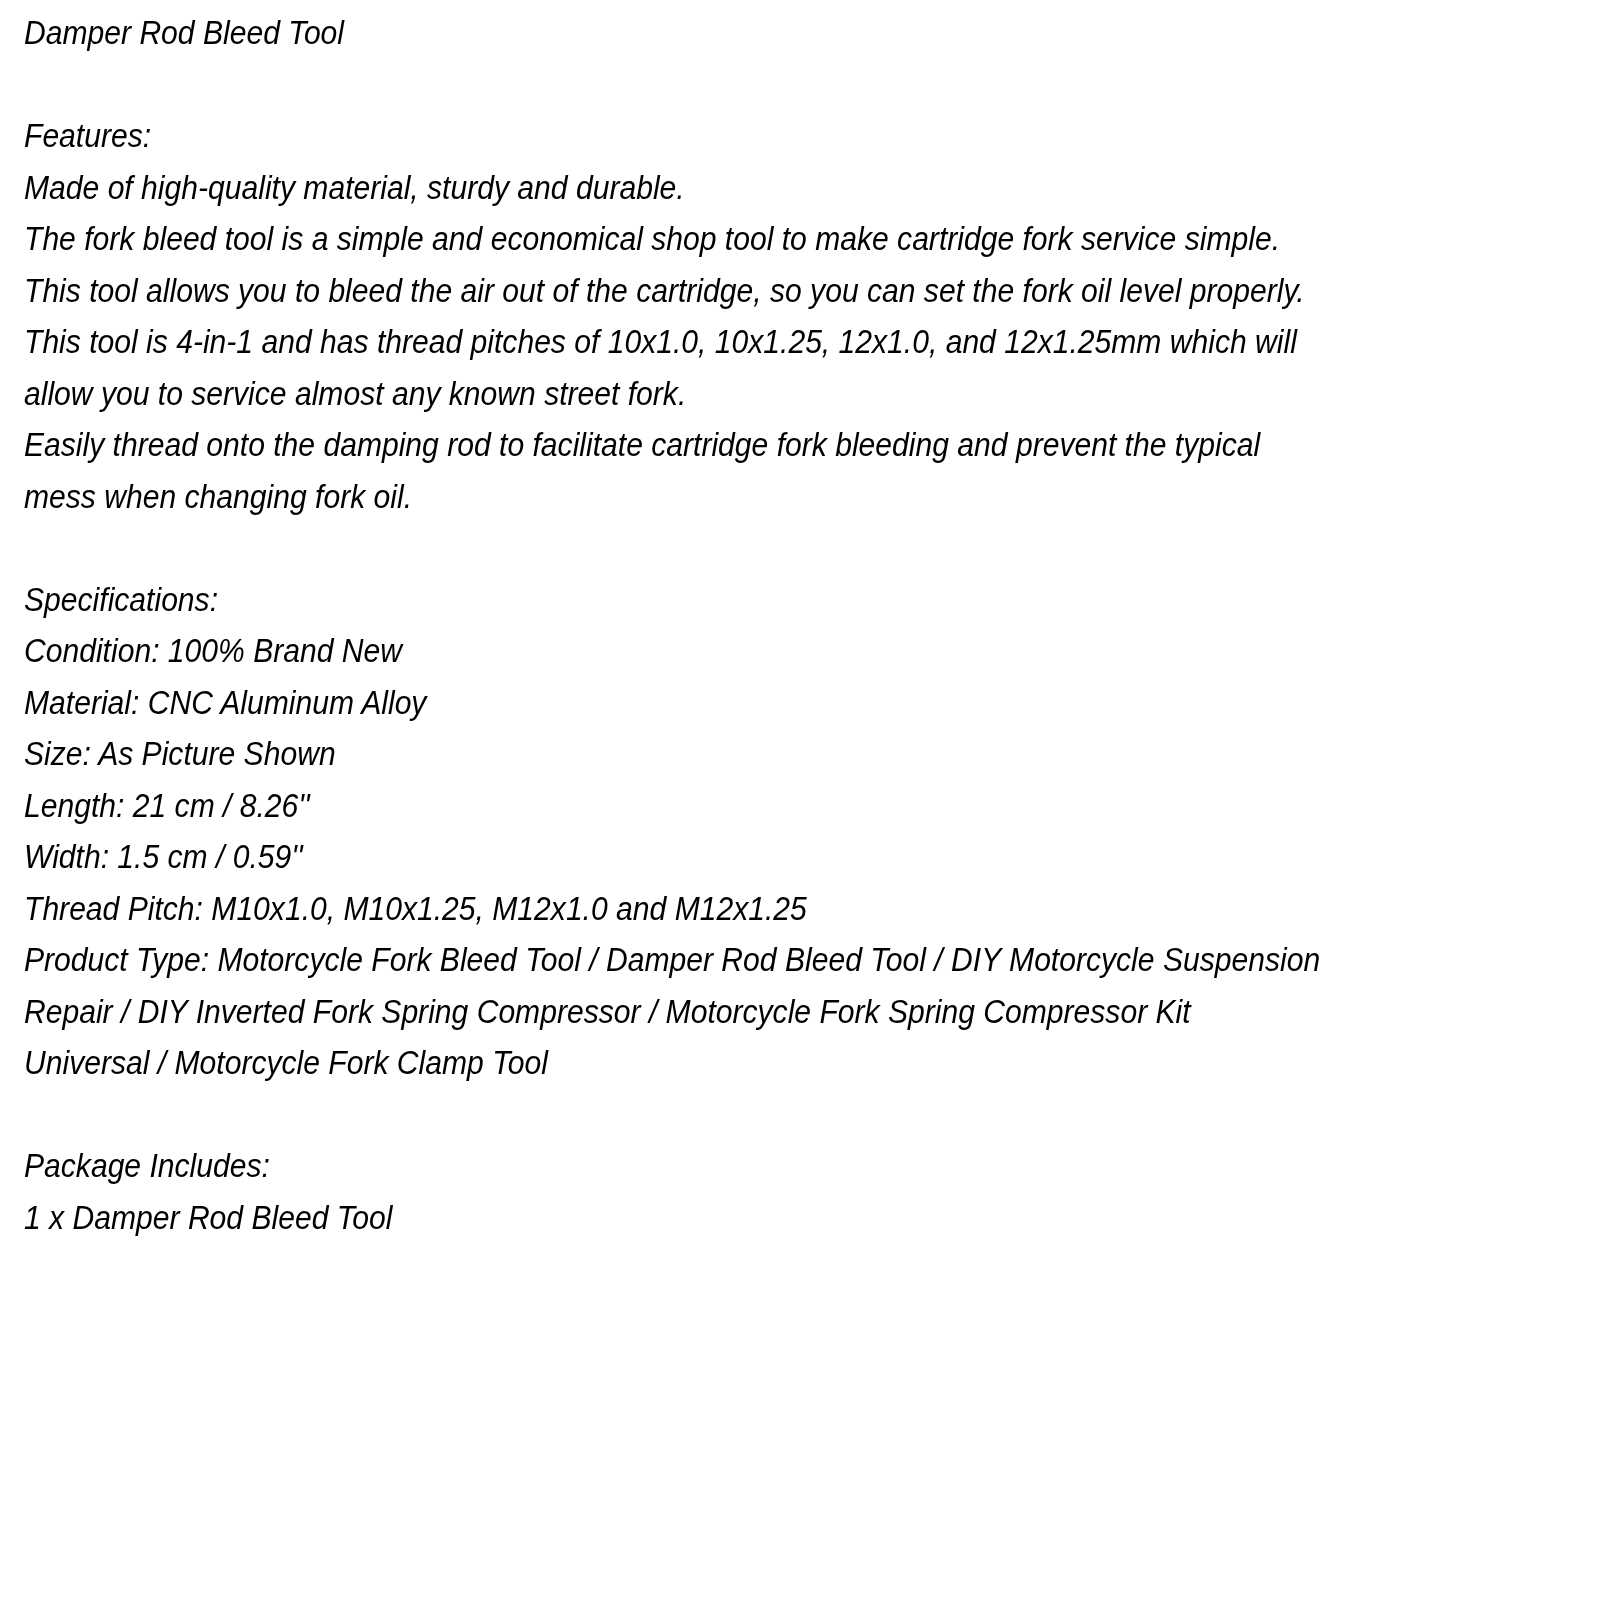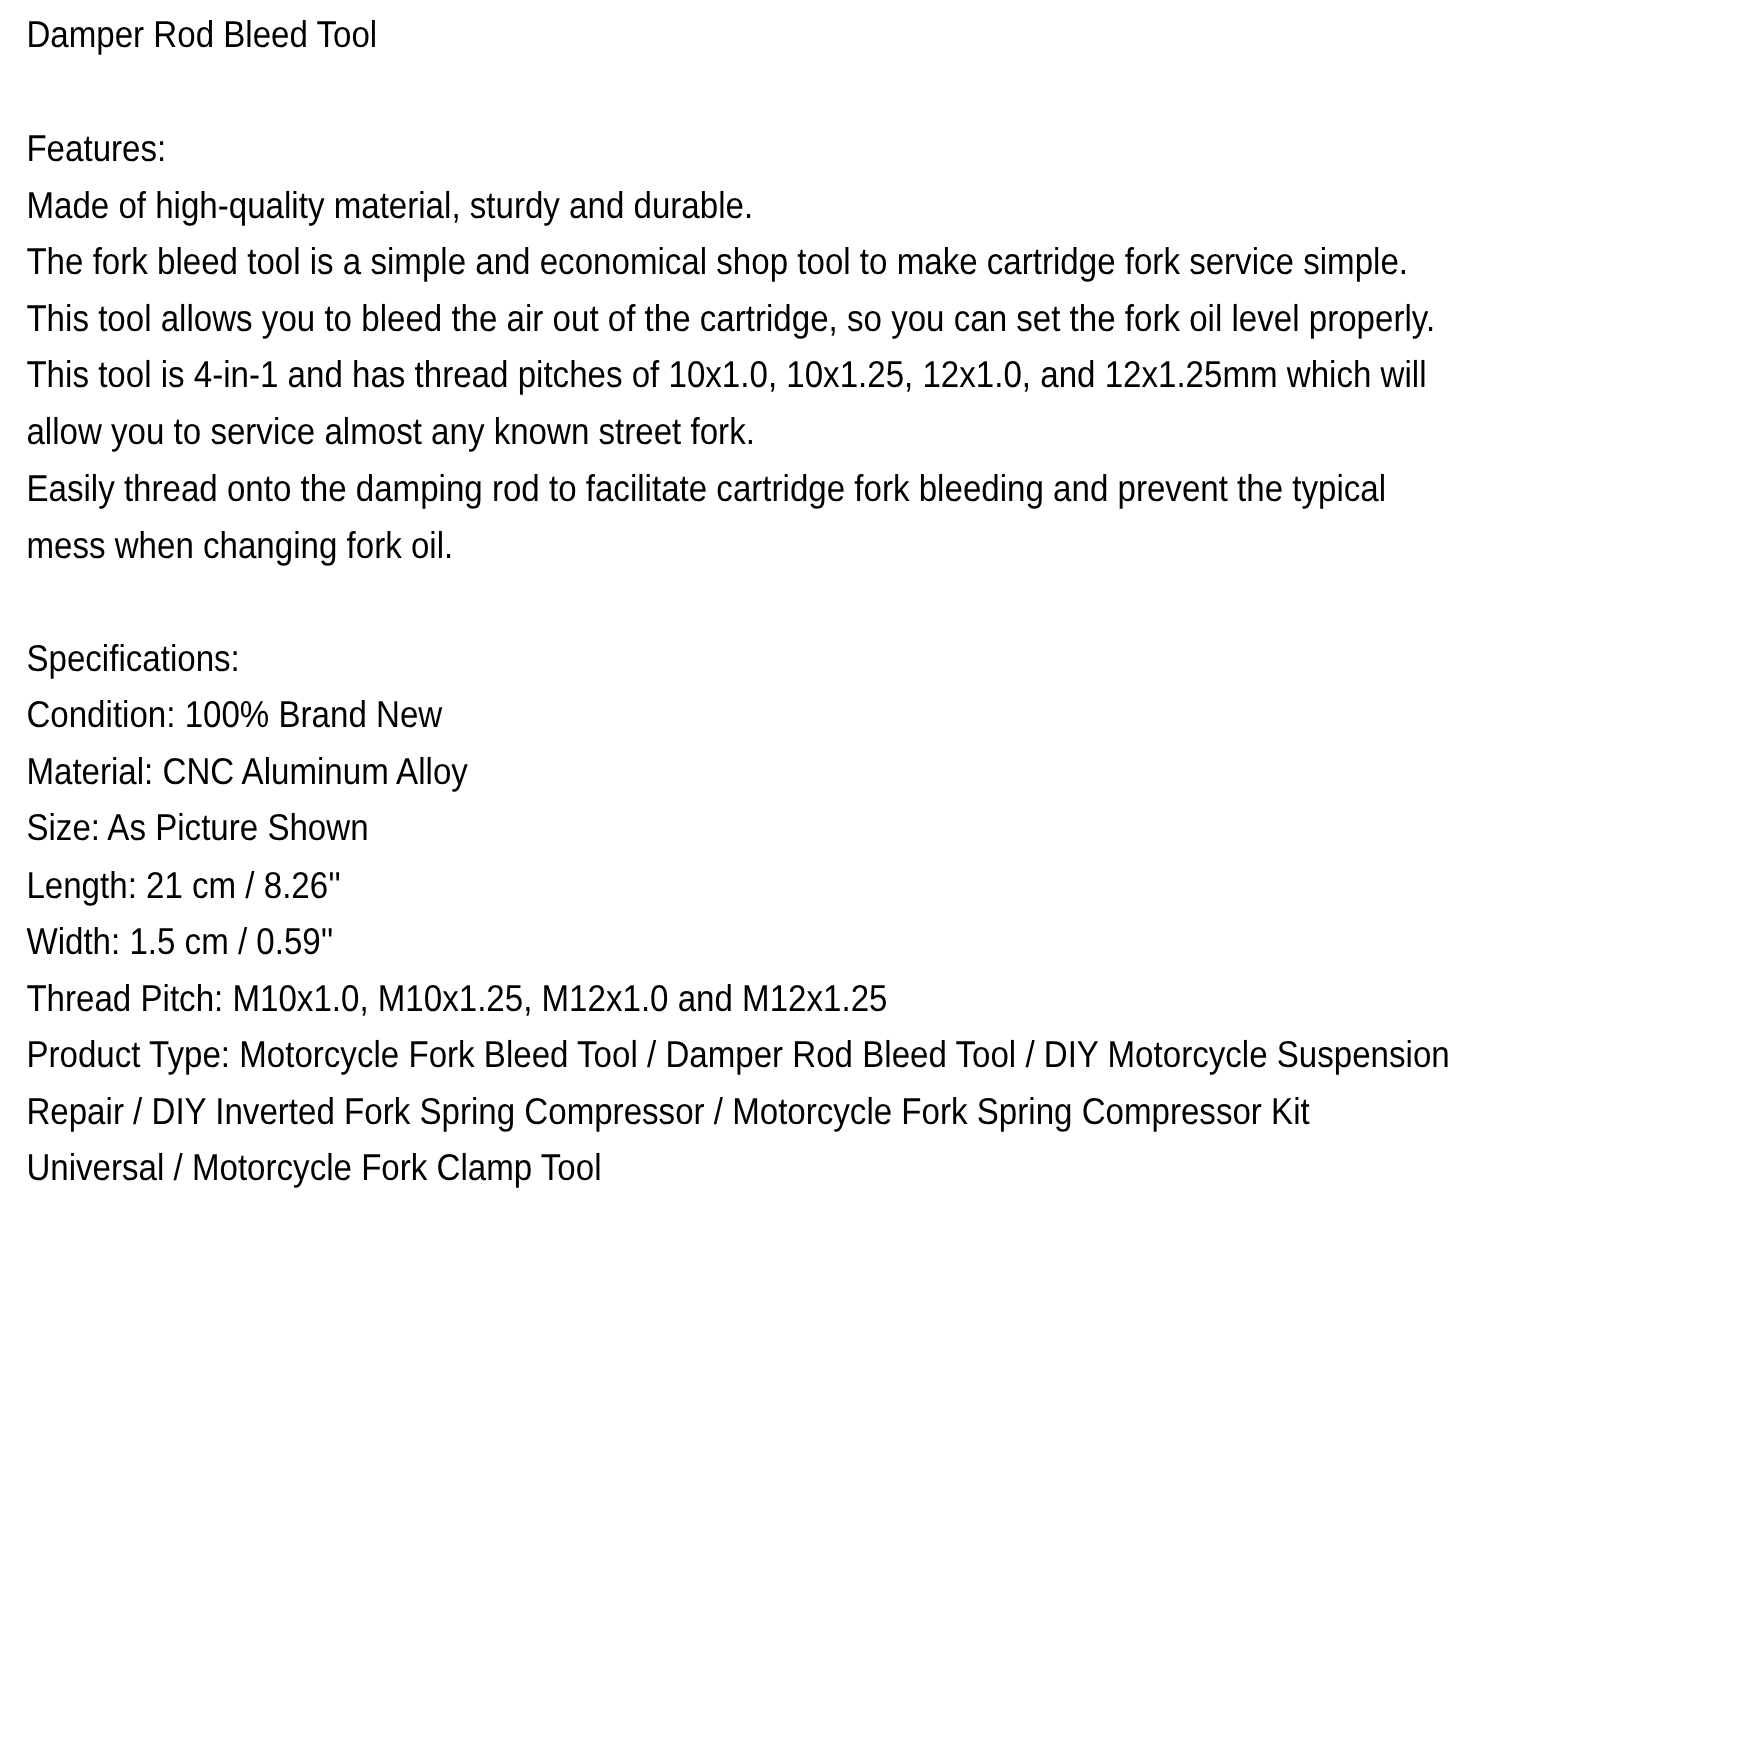--- a/index.html
+++ b/index.html
@@ -6,21 +6,21 @@
   body {
     width: 1600px;
     height: 1600px;
     background: #ffffff;
     color: #000000;
     font-family: "Liberation Sans", "DejaVu Sans", sans-serif;
     box-sizing: border-box;
     padding: 7px 0 0 24px;
     overflow: hidden;
   }
-  .doc { width: 1576px; }
+  .doc { width: 1576px; font-style: italic; }
   .line {
     height: 51.5px;
     line-height: 51.5px;
     font-size: 34px;
     font-weight: 400;
     white-space: nowrap;
     transform: scaleX(0.885);
     transform-origin: 0 0;
   }
   .sec { margin-top: 51.5px; }
@@ -51,14 +51,18 @@
     <div class="line">Length: 21 cm / 8.26''</div>
     <div class="line">Width: 1.5 cm / 0.59''</div>
     <div class="line">Thread Pitch: M10x1.0, M10x1.25, M12x1.0 and M12x1.25</div>
     <div class="line">Product Type: Motorcycle Fork Bleed Tool / Damper Rod Bleed Tool / DIY Motorcycle Suspension</div>
     <div class="line">Repair / DIY Inverted Fork Spring Compressor / Motorcycle Fork Spring Compressor Kit</div>
     <div class="line">Universal / Motorcycle Fork Clamp Tool</div>
   </section>
 
 
 
+  <section class="sec">
+    <div class="line">Package Includes:</div>
+    <div class="line">1 x Damper Rod Bleed Tool</div>
+  </section>
 
 </div>
 
 </body></html>

